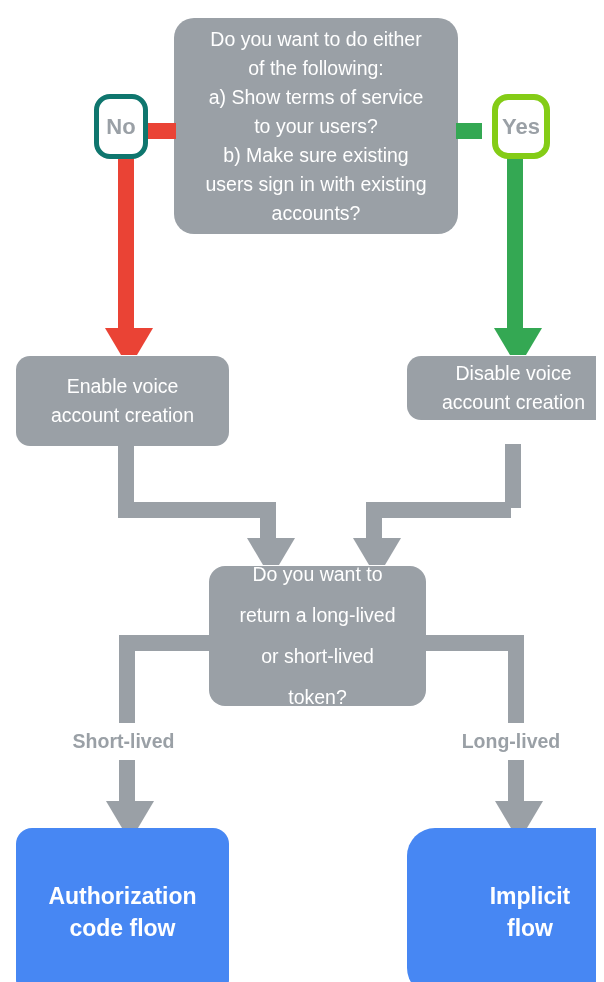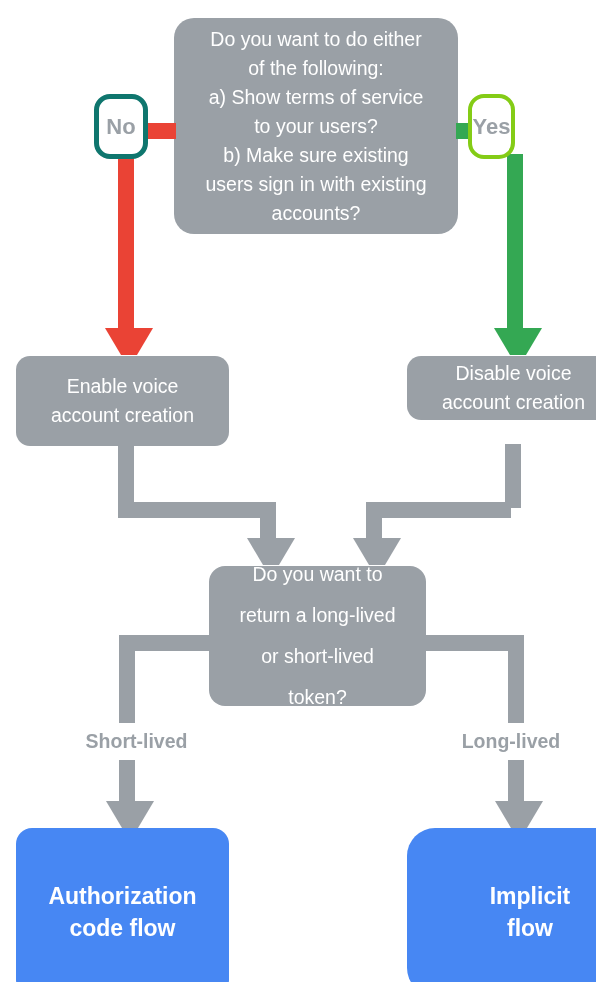--- a/index.html
+++ b/index.html
@@ -52,21 +52,21 @@
     border-radius: 16px;
     display: flex;
     align-items: center;
     justify-content: center;
     font-size: 22px;
     font-weight: bold;
     color: #9AA0A6;
     z-index: 3;
   }
   .badge-no  { left: 78px;  width: 54px; border: 5px solid #0f766e; }
-  .badge-yes { left: 452px; width: 47px; border: 4px solid #84cc16; }
+  .badge-yes { left: 476px; width: 58px; border: 6px solid #84cc16; }
 
   
   .line { position: absolute; z-index: 1; }
   .line.gray  { background: #9AA0A6; }
   .line.red   { background: #EA4335; }
   .line.green { background: #34A853; }
 
   
   .red-h   { left: 132px; top: 107px; width: 28px;  height: 6px; }
   .red-v   { left: 102px; top: 138px; width: 6px;   height: 176px; }
@@ -114,21 +114,21 @@
     height: 37px;
     background: #ffffff;
     display: flex;
     align-items: center;
     justify-content: center;
     font-size: 19.5px;
     font-weight: bold;
     color: #9AA0A6;
     z-index: 3;
   }
-  .label-short { left: 36px;  width: 169px; }
+  .label-short { left: 23px;  width: 169px; }
   .label-long  { left: 410px; width: 170px; }
 </style>
 </head>
 <body>
 
 <div class="canvas">
 
   <div class="line red red-h"></div>
   <div class="line red red-v"></div>
   <div class="arrowhead red arrow-red"></div>

